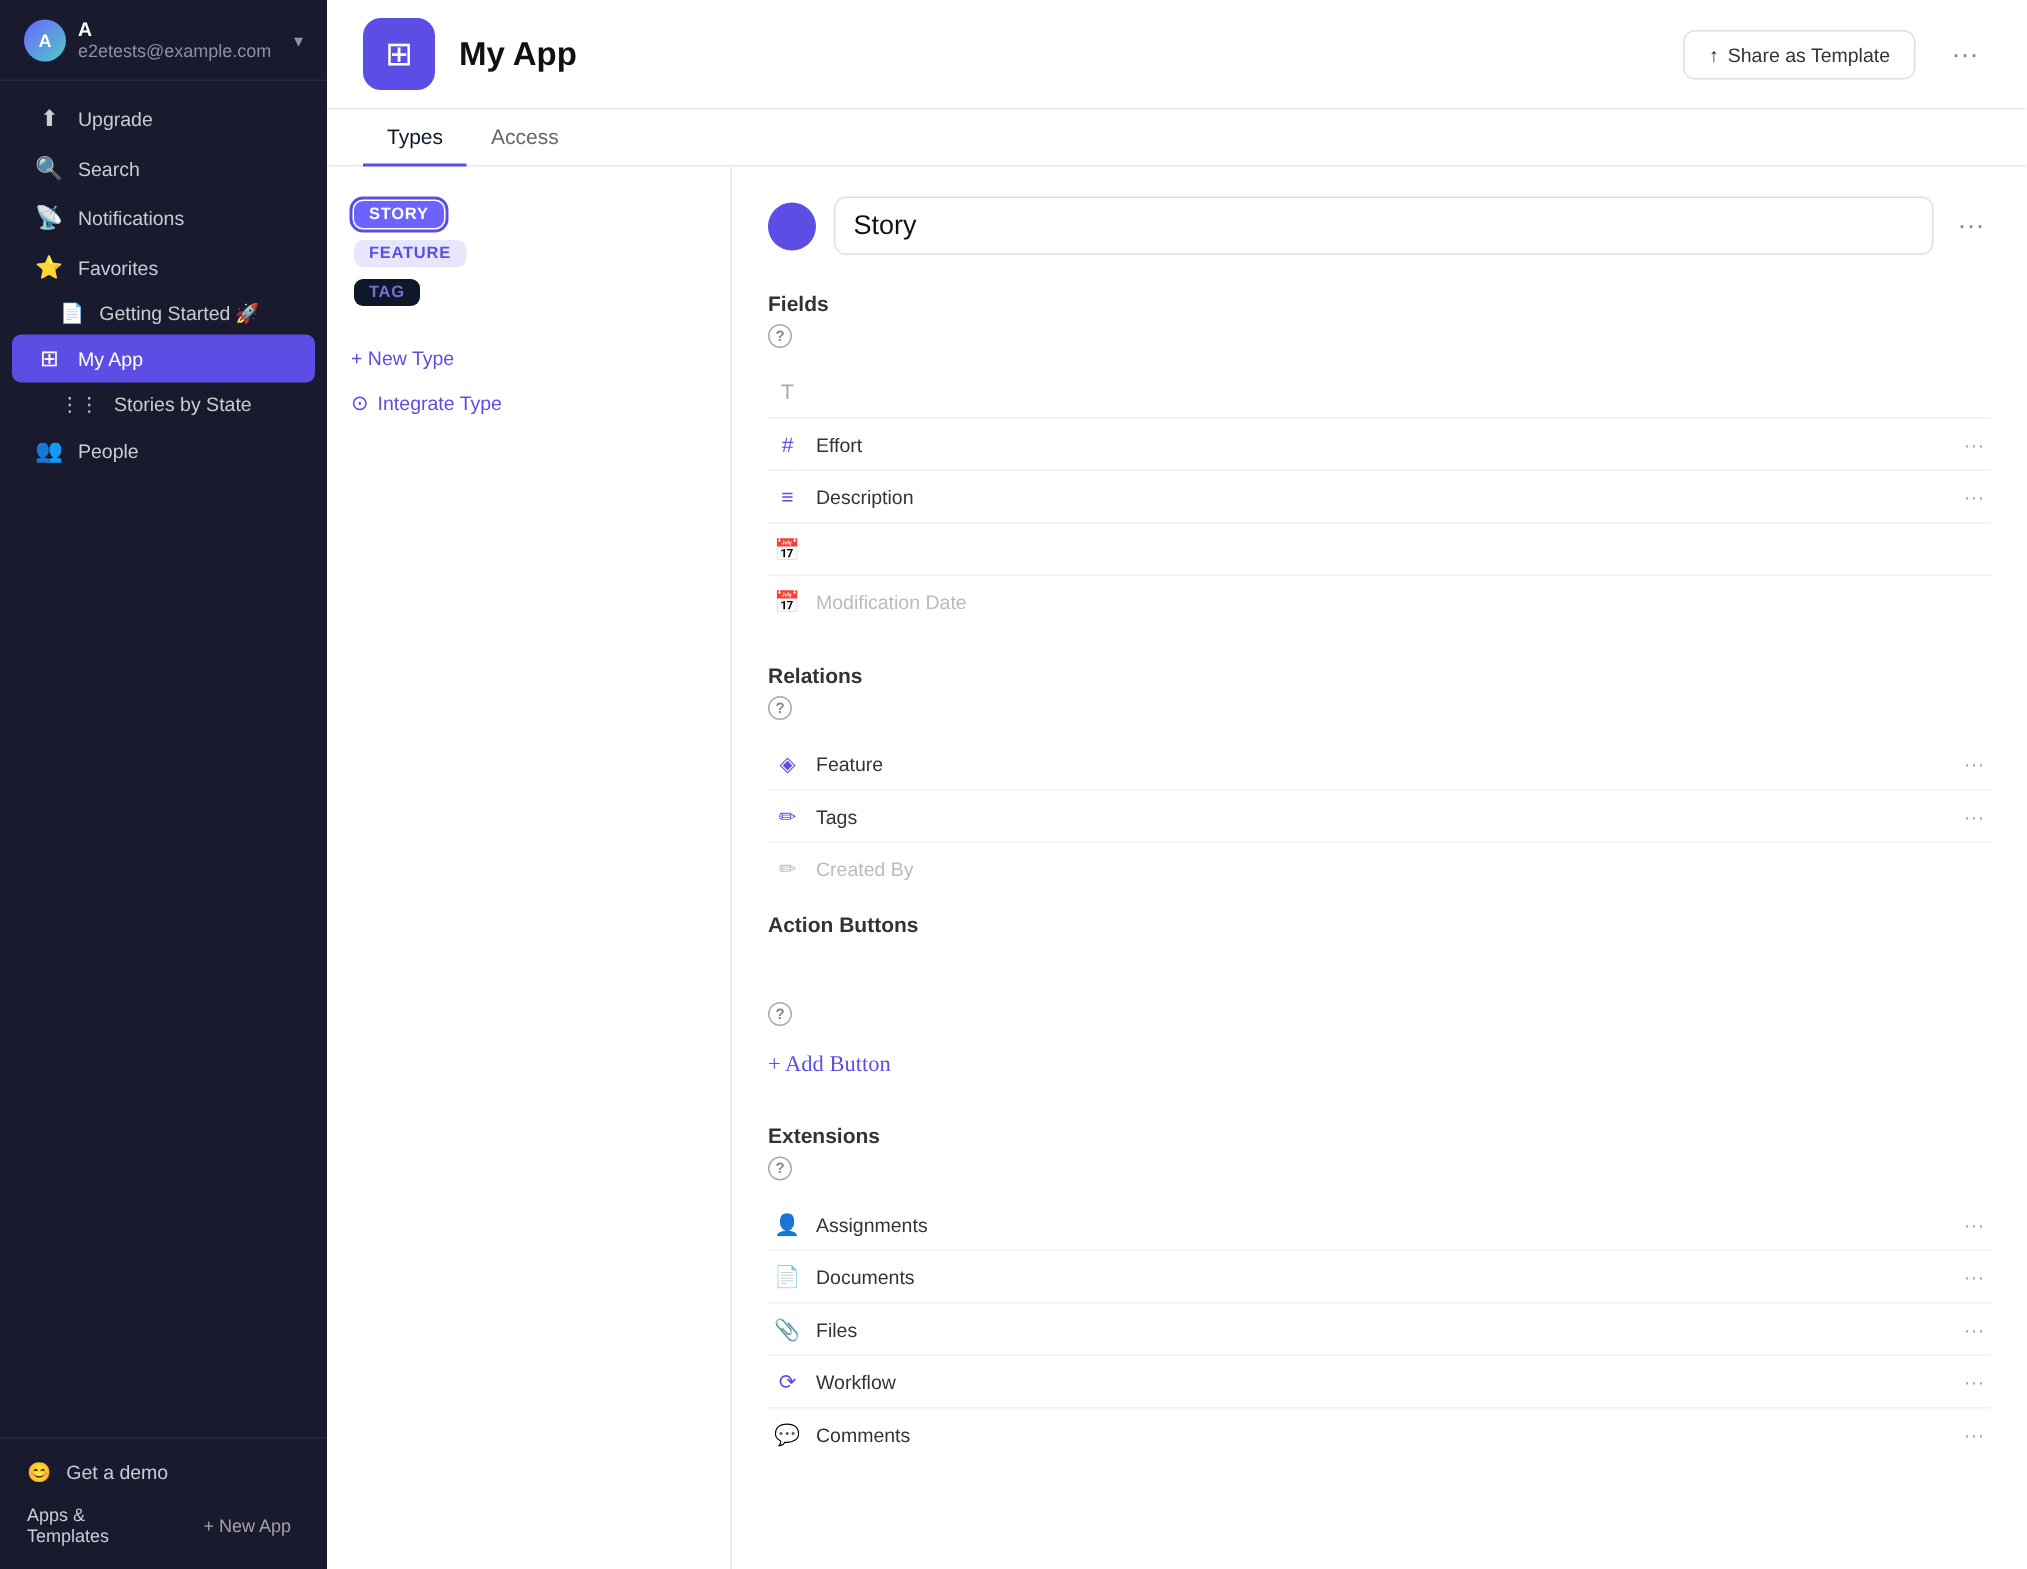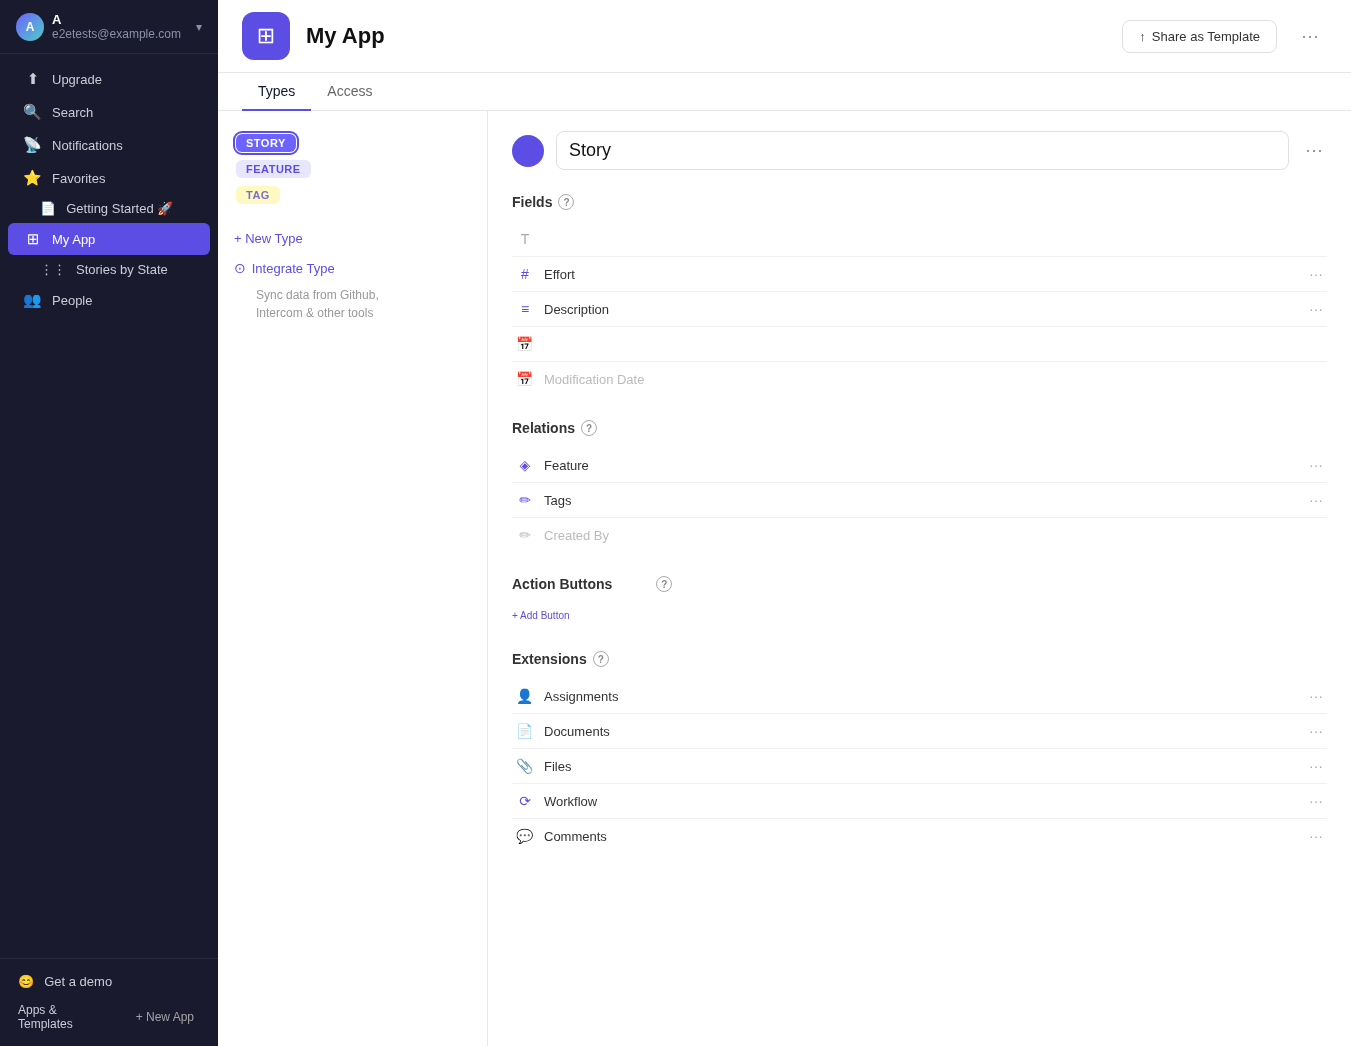--- a/index.html
+++ b/index.html
@@ -169,21 +169,21 @@
       padding: 3px 10px;
       border-radius: 6px;
       font-size: 11px;
       font-weight: 700;
       letter-spacing: 0.5px;
       margin: 3px 2px;
       cursor: pointer;
     }
     .tag-story { background: #6c63ff; color: #fff; }
     .tag-feature { background: #e8e6fd; color: #5c4ee5; }
-    .tag-tag { background: #fef9c3; color: #7c6ed1; }
+    .tag-tag { background: #0f172a; color: #7c6ed1; }
     .tag-selected { outline: 2px solid #5c4ee5; outline-offset: 1px; }
 
     .tags-wrapper {
       display: flex; flex-direction: column; align-items: flex-start;
       gap: 2px; margin-bottom: 20px;
     }
 
     .action-link {
       display: flex; align-items: center; gap: 6px;
       color: #5c4ee5;
@@ -225,21 +225,21 @@
       color: #111;
       outline: none;
     }
     .type-more-btn {
       color: #888; cursor: pointer; font-size: 18px; padding: 4px;
     }
 
     .section-heading {
       display: flex; align-items: flex-start; gap: 6px;
       font-size: 14px; font-weight: 600; color: #333;
-      margin-bottom: 12px; margin-top: 20px;
+      margin-bottom: 12px; margin-top: 20px; flex-direction: column;
     }
     .help-icon {
       width: 16px; height: 16px;
       border-radius: 50%;
       border: 1px solid #aaa;
       display: flex; align-items: center; justify-content: center;
       font-size: 10px; color: #888;
       cursor: pointer; flex-shrink: 0;
     }
 
@@ -251,23 +251,24 @@
     .field-row:last-child { border-bottom: none; }
     .field-icon { width: 18px; height: 18px; color: #aaa; font-size: 14px; display: flex; align-items: center; justify-content: center; flex-shrink: 0; }
     .field-icon.colored { color: #5c4ee5; }
     .field-icon.gray { color: #bbb; }
     .field-name { flex: 1; font-size: 13px; color: #333; }
     .field-name.muted { color: #bbb; }
     .field-more { color: #aaa; cursor: pointer; font-size: 14px; }
 
     .add-btn {
       display: flex; align-items: center; gap: 6px;
-      color: #5c4ee5; font-size: 10px;
+      color: #5c4ee5; font-size: 15px;
       cursor: pointer; padding: 6px 0;
       margin-top: 8px;
+      font-family: Liberation Serif, serif;
     }
   </style>
 </head>
 <body>
 
 <aside class="sidebar">
   <div class="sidebar-top">
     <div class="user-row">
       <div class="user-avatar">
         <span>A</span>
@@ -356,21 +357,20 @@
         <span class="type-tag tag-story tag-selected">STORY</span>
         <span class="type-tag tag-feature">FEATURE</span>
         <span class="type-tag tag-tag">TAG</span>
       </div>
       <div class="action-link">+ New Type</div>
       <div class="action-link">
         <span style="font-size:14px;">⊙</span>
 
         <span>Integrate Type</span>
       </div>
-      <div class="integrate-desc">Sync data from Github,<br>Intercom &amp; other tools</div>
     </div>
 
     <div class="detail-panel">
 
       <div class="type-header">
         <div class="type-color-dot"></div>
         <input class="type-name-input" value="Story" style="">
         <div class="type-more-btn">···</div>
       </div>
 
@@ -415,21 +415,21 @@
           <span class="field-icon colored" style="color:#5c4ee5;">✏</span>
           <span class="field-name">Tags</span>
           <span class="field-more">···</span>
         </div>
         <div class="field-row">
           <span class="field-icon gray">✏</span>
           <span class="field-name muted">Created By</span>
         </div>
       </div>
 
-      <div class="section-heading" style="margin-top:24px;gap:44px;">
+      <div class="section-heading" style="margin-top:12px;gap:44px;">
         <span>Action Buttons</span>
         <div class="help-icon">?</div>
       </div>
       <div class="add-btn">+ Add Button</div>
 
       <div class="section-heading" style="margin-top:24px;">
         <span>Extensions</span>
         <div class="help-icon">?</div>
       </div>
       <div>

